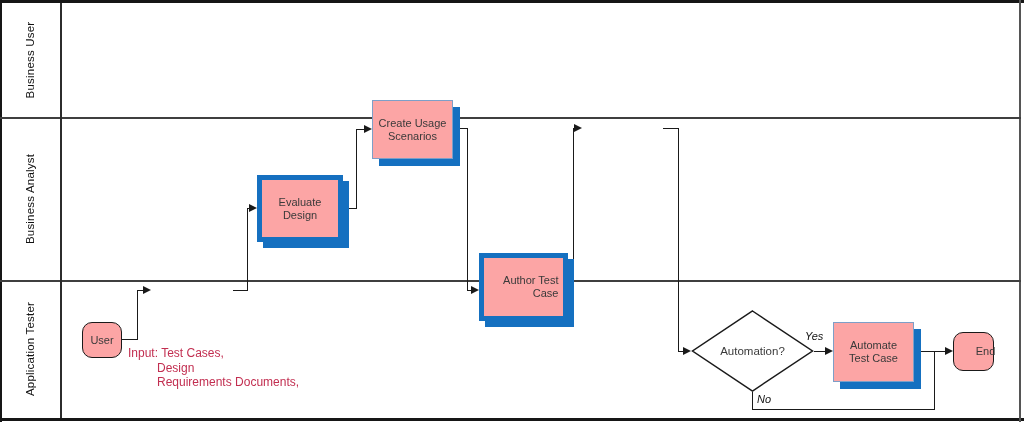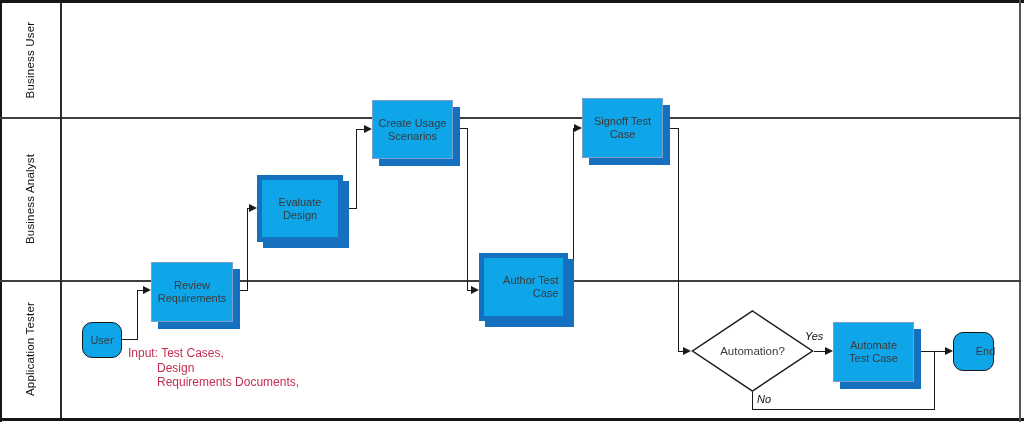--- a/index.html
+++ b/index.html
@@ -17,21 +17,21 @@
   
   .frame{position:absolute;background:#161616;}
   .lane-line{position:absolute;height:2px;background:var(--lane-line);}
   .col-line{position:absolute;width:2px;background:#2c2c2c;}
 
   
   .lane-label{position:absolute;left:0;width:60px;display:flex;align-items:center;justify-content:center;}
   .lane-label span{transform:rotate(-90deg);white-space:nowrap;font-size:11.5px;color:#111;letter-spacing:.2px;}
 
   
-  .node{position:absolute;background:#0ea5e9;display:flex;align-items:center;justify-content:center;
+  .node{position:absolute;background:#fca5a5;display:flex;align-items:center;justify-content:center;
         text-align:center;font-size:11px;line-height:13px;color:var(--text-dark);z-index:5;}
   .proc-thin{border:1px solid var(--box-border);box-shadow:7px 7px 0 var(--accent-blue);}
   .proc-thick{border:5px solid var(--accent-blue);box-shadow:6px 6px 0 var(--accent-blue);}
   .terminator{border:1.5px solid #1a1a1a;border-radius:10px;}
   .node .lbl{display:inline-block;}
 
   
   .ln{position:absolute;background:var(--line-color);z-index:2;}
   .arrow-right{position:absolute;width:0;height:0;border-top:4px solid transparent;
                border-bottom:4px solid transparent;border-left:8px solid var(--line-color);z-index:4;}
@@ -110,39 +110,33 @@
   <div class="ln" style="left:752px;top:409px;width:183px;height:1px;"></div>
   <div class="ln" style="left:934px;top:352px;width:1px;height:58px;"></div>
 
   <div class="edge-label" style="left:805px;top:330px;">Yes</div>
   <div class="edge-label" style="left:757px;top:393px;">No</div>
 
   <div class="node terminator" style="left:82px;top:322px;width:40px;height:36px;">
     <span class="lbl">User</span>
   </div>
 
-  <div class="node proc-thin" style="left:151px;top:262px;width:82px;height:60px;">
-    <span class="lbl" style="max-width:78px;">Review Requirements</span>
-  </div>
 
   <div class="node proc-thick" style="left:257px;top:175px;width:86px;height:67px;">
     <span class="lbl" style="max-width:62px;">Evaluate Design</span>
   </div>
 
   <div class="node proc-thin" style="left:372px;top:100px;width:81px;height:59px;">
     <span class="lbl" style="max-width:76px;">Create Usage Scenarios</span>
   </div>
 
   <div class="node proc-thick" style="left:479px;top:253px;width:89px;height:68px;text-align:right;">
     <span class="lbl" style="max-width:70px;">Author Test Case</span>
   </div>
 
-  <div class="node proc-thin" style="left:582px;top:98px;width:81px;height:60px;">
-    <span class="lbl" style="max-width:72px;">Signoff Test Case</span>
-  </div>
 
   <div class="diamond-wrap">
     <svg width="123" height="82" viewBox="0 0 123 82">
       <polygon points="61.5,1 121.5,41 61.5,81 1.5,41" fill="#ffffff" stroke="#1a1a1a" stroke-width="1.5"></polygon>
     </svg>
     <div class="diamond-text">Automation?</div>
   </div>
 
   <div class="node proc-thin" style="left:833px;top:322px;width:81px;height:60px;">
     <span class="lbl" style="max-width:64px;text-align:center;">Automate Test Case</span>

